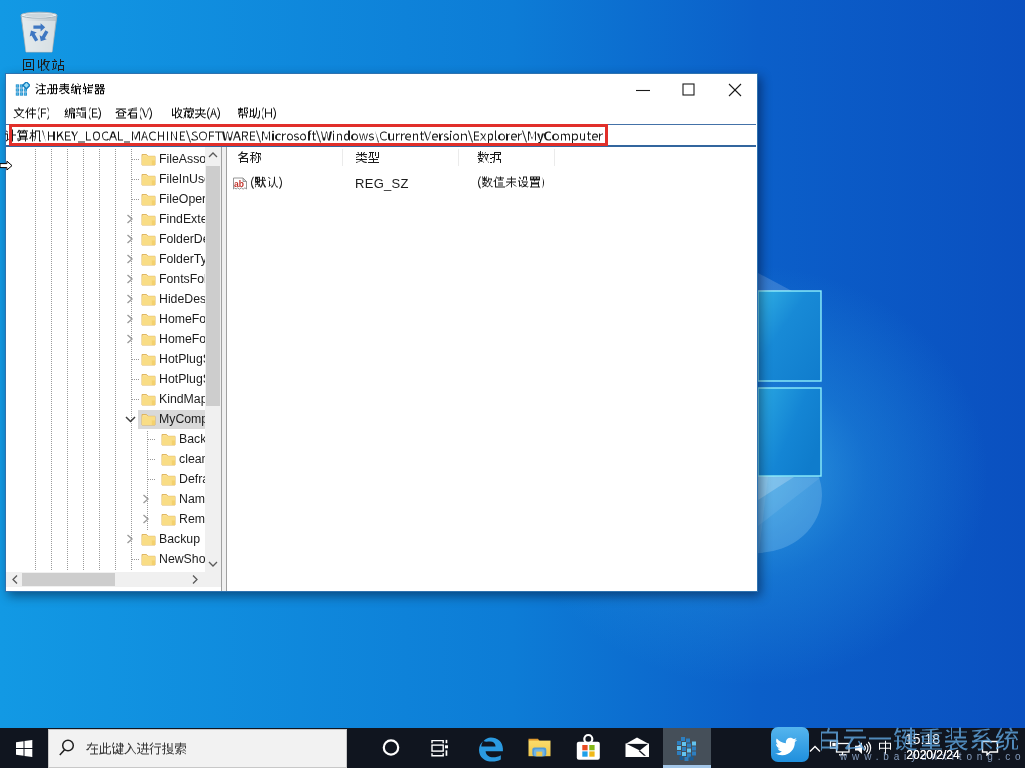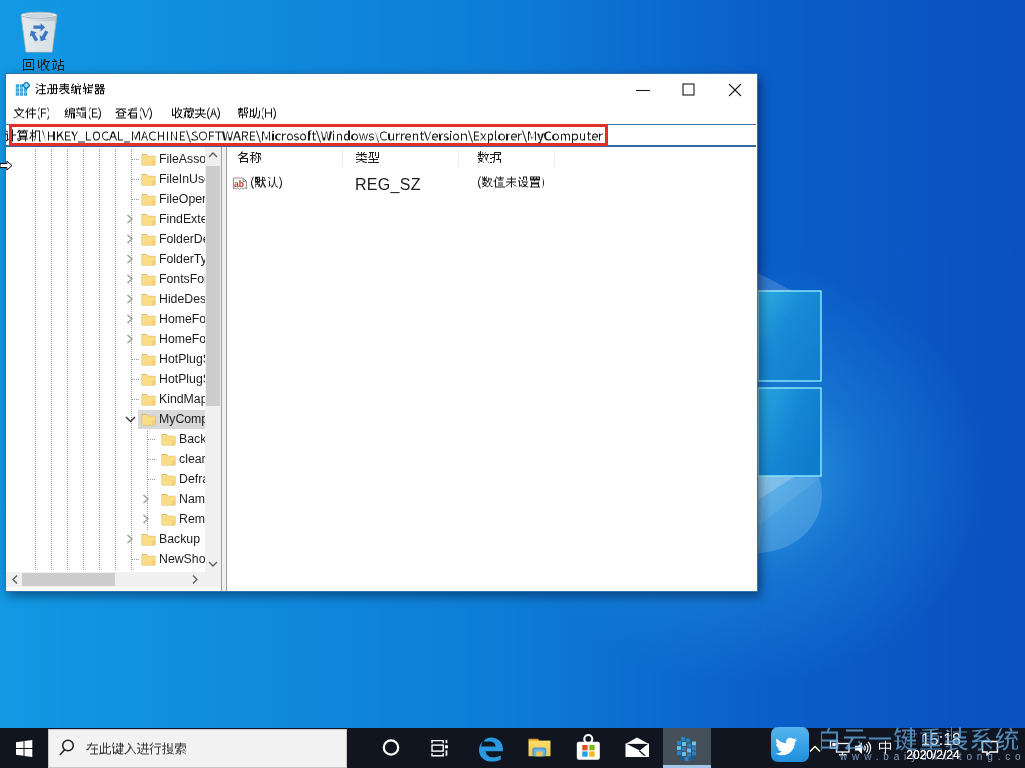--- a/index.html
+++ b/index.html
@@ -359,21 +359,21 @@
     <path transform="translate(0,11.0)" d="M6 -10C5 -10 5 -9 5 -9L5 -8C6 -9 6 -9 6 -10ZM1 -10C1 -9 2 -9 2 -8L3 -9C2 -9 2 -10 2 -10ZM5 -3C5 -3 4 -2 4 -2C3 -2 3 -2 3 -2C3 -3 3 -3 3 -3ZM1 -2C2 -2 3 -1 3 -1C2 -0 2 -0 1 0C1 0 1 1 1 1C2 1 3 0 4 -1C4 -0 5 -0 5 0L6 -1C5 -1 5 -1 5 -1C5 -2 6 -3 6 -4L6 -4L6 -4H3L4 -5L3 -5C3 -5 3 -4 3 -4H1V-3H2C2 -3 2 -2 1 -2ZM3 -11V-8H1V-7H3C2 -7 1 -6 0 -5C1 -5 1 -5 1 -5C2 -5 3 -6 3 -7V-5H4V-7C5 -6 5 -6 6 -5L6 -6C6 -6 5 -7 4 -7H7V-8H4V-11ZM8 -10C8 -8 7 -6 6 -5C6 -5 7 -4 7 -4C7 -5 7 -5 8 -6C8 -5 8 -3 9 -2C8 -1 7 -0 6 0C6 0 6 1 6 1C7 0 8 -1 9 -2C10 -1 11 0 12 1C12 1 12 0 12 0C11 -0 10 -1 10 -2C10 -4 11 -5 11 -7H12V-8H8C8 -9 9 -10 9 -10ZM10 -7C10 -6 10 -5 9 -3C9 -5 8 -6 8 -7Z M19 -3V1H19V0H23V1H24V-3H22V-5H24V-5H22V-7H24V-10H17V-6C17 -4 17 -1 16 0C16 1 17 1 17 1C18 -1 18 -3 18 -5H21V-3ZM18 -9H23V-8H18ZM18 -7H21V-5H18L18 -6ZM19 -0V-2H23V-0ZM15 -10V-8H13V-7H15V-4C14 -4 13 -4 13 -4L13 -3L15 -3V-0C15 0 15 0 14 0C14 0 14 0 13 0C13 0 13 1 13 1C14 1 15 1 15 1C15 1 15 0 15 -0V-4L17 -4L17 -5L15 -5V-7H17V-8H15V-10Z" fill="#1c1c1c"></path>
   </svg>
 <svg class="abs" style="left:232px;top:177px" width="16" height="14">
 <path d="M1.5,1 h9.5 l3.5,3.5 v7.5 l-1.6,-1.2 l-1.8,1.4 l-1.8,-1.4 l-1.8,1.4 l-1.8,-1.4 l-1.6,1.2 l-1.4,-1 l-1.2,1 Z" fill="#ffffff" stroke="#8a8a8a" stroke-width="0.9"></path>
 <path d="M11,1 l3.5,3.5 h-3.5 Z" fill="#d8d8d8" stroke="#8a8a8a" stroke-width="0.8"></path>
 <text x="2" y="10" font-family="Liberation Sans" font-size="8.5" font-weight="bold" fill="#c03028">ab</text>
 </svg>
 <svg style="position:absolute;left:250px;top:176px;overflow:visible" width="34" height="15">
     <path transform="translate(0,10.7)" d="M3 2 4 2C3 0 2 -2 2 -4C2 -6 3 -8 4 -10L3 -10C2 -8 1 -6 1 -4C1 -1 2 1 3 2Z M13 -9C14 -9 14 -8 15 -7L15 -8C15 -8 15 -9 14 -10ZM6 -9C6 -8 6 -7 7 -7L7 -7C7 -7 7 -8 7 -9ZM7 -1C7 -1 7 0 7 1L7 1C7 0 7 -1 7 -2ZM8 -1C8 -1 8 -0 8 0L9 0C9 -0 9 -1 8 -2ZM9 -2C9 -1 9 -0 10 0L10 -0C10 -1 10 -1 10 -2ZM6 -2C5 -1 5 -0 5 0L5 1C6 0 6 -1 6 -1ZM9 -9C9 -8 8 -7 8 -7L9 -7C9 -7 9 -8 9 -8ZM12 -10V-7L12 -7H10V-6H12C12 -4 12 -2 10 0C10 1 11 1 11 1C12 -1 13 -2 13 -4C13 -2 14 -0 15 1C16 1 16 0 16 0C15 -1 14 -3 13 -6H16V-7H13L13 -7V-10ZM6 -9H7V-6H6ZM8 -9H9V-6H8ZM5 -5V-4H7V-3L5 -3L5 -2C6 -2 8 -2 10 -2L10 -3L8 -3V-4H10V-5H8V-5H10V-10H5V-5H7V-5Z M18 -9C19 -9 19 -8 20 -8L21 -8C20 -9 19 -9 19 -10ZM24 -10C24 -6 24 -2 21 0C21 0 21 1 22 1C23 -0 24 -2 24 -4C25 -2 26 -0 27 1C28 1 28 0 28 0C25 -1 25 -5 25 -6C25 -8 25 -9 25 -10ZM17 -6V-6H19V-1C19 -1 19 -0 18 -0C18 -0 19 0 19 0C19 0 19 0 22 -2C22 -2 21 -2 21 -2L20 -1V-6Z M30 2C31 1 32 -1 32 -4C32 -6 31 -8 30 -10L29 -10C30 -8 31 -6 31 -4C31 -2 30 0 29 2Z" fill="#1c1c1c"></path>
   </svg>
-<div class="abs" style="left:355px;top:176px;font-size:16px;letter-spacing:0.3px;color:#1c1c1c">REG_SZ</div>
+<div class="abs" style="left:355px;top:176px;font-size:13px;letter-spacing:0.3px;color:#1c1c1c">REG_SZ</div>
 <svg style="position:absolute;left:477px;top:176px;overflow:visible" width="70" height="15">
     <path transform="translate(0,10.6)" d="M3 2 4 2C3 0 2 -2 2 -4C2 -6 3 -8 4 -10L3 -10C2 -8 1 -6 1 -4C1 -1 2 1 3 2Z M9 -10C9 -9 9 -9 8 -8L9 -8C9 -8 10 -9 10 -10ZM5 -10C5 -9 6 -8 6 -8L7 -8C6 -9 6 -9 6 -10ZM9 -3C9 -2 8 -2 8 -2C7 -2 7 -2 6 -2C7 -2 7 -3 7 -3ZM5 -2C6 -2 7 -1 7 -1C6 -0 6 -0 5 0C5 0 5 1 5 1C6 1 7 0 8 -1C8 -0 9 -0 9 0L10 -1C9 -1 9 -1 9 -1C9 -2 10 -3 10 -4L10 -4L9 -4H7L8 -4L7 -5C7 -4 7 -4 7 -4H5V-3H6C6 -3 6 -2 5 -2ZM7 -10V-8H5V-7H7C6 -6 5 -6 5 -5C5 -5 5 -5 5 -5C6 -5 7 -6 7 -6V-5H8V-6C9 -6 9 -5 10 -5L10 -6C10 -6 9 -7 8 -7H10V-8H8V-10ZM12 -10C11 -8 11 -6 10 -5C10 -4 10 -4 11 -4C11 -4 11 -5 11 -6C12 -4 12 -3 12 -2C12 -1 11 -0 9 0C10 0 10 1 10 1C11 0 12 -0 13 -2C13 -1 14 0 15 1C15 1 16 0 16 0C15 -0 14 -1 13 -2C14 -4 14 -5 15 -7H15V-8H12C12 -8 12 -9 12 -10ZM14 -7C14 -6 13 -4 13 -3C12 -4 12 -6 12 -7Z M23 -10C23 -10 23 -9 23 -9H20V-8H23C23 -8 23 -7 23 -7H21V-0H19V1H28V-0H26V-7H24C24 -7 24 -8 24 -8H27V-9H24L24 -10ZM21 -0V-1H26V-0ZM21 -5H26V-4H21ZM21 -5V-6H26V-5ZM21 -3H26V-2H21ZM19 -10C19 -8 18 -6 16 -5C17 -5 17 -5 17 -4C17 -5 18 -5 18 -6V1H19V-7C19 -8 20 -9 20 -10Z M34 -10V-8H30V-7H34V-5H29V-4H33C32 -3 30 -1 28 -0C29 -0 29 0 29 0C31 -1 32 -2 34 -4V1H35V-4C36 -2 37 -1 39 0C39 0 39 -0 40 -0C38 -1 36 -3 35 -4H39V-5H35V-7H39V-8H35V-10Z M42 -9C42 -9 43 -8 43 -7L44 -8C44 -9 43 -9 42 -10ZM41 -6V-5H42V-1C42 -1 42 -0 42 -0C42 0 42 1 42 1C42 0 43 0 45 -1C45 -2 45 -2 44 -2L43 -1V-6ZM46 -10V-8C46 -7 46 -6 44 -6C44 -6 45 -5 45 -5C46 -6 47 -7 47 -8V-9H49V-7C49 -6 49 -6 50 -6C50 -6 51 -6 51 -6C51 -6 51 -6 51 -6C51 -6 51 -6 51 -6C51 -6 51 -6 51 -6C51 -6 50 -6 50 -6C50 -6 50 -7 50 -7V-10ZM50 -4C49 -3 49 -2 48 -2C47 -2 46 -3 46 -4ZM45 -5V-4H45L45 -4C46 -3 46 -2 47 -1C46 -0 45 -0 44 0C44 0 45 1 45 1C46 1 47 0 48 -0C49 0 50 1 51 1C51 1 51 0 52 0C50 -0 49 -0 49 -1C50 -2 50 -3 51 -5L50 -5L50 -5Z M60 -9H62V-8H60ZM57 -9H59V-8H57ZM54 -9H56V-8H54ZM54 -5V-0H53V1H63V-0H62V-5H58L58 -6H63V-7H58L58 -7H63V-10H53V-7H58L57 -7H53V-6H57L57 -5ZM55 -0V-1H61V-0ZM55 -3H61V-3H55ZM55 -4V-5H61V-4ZM55 -2H61V-1H55Z M65 2C66 1 67 -1 67 -4C67 -6 66 -8 65 -10L65 -10C66 -8 66 -6 66 -4C66 -2 66 0 65 2Z" fill="#1c1c1c"></path>
   </svg>
 <div class="abs" style="left:0;top:728px;width:1025px;height:40px;background:#10151f"></div>
 <svg class="abs" style="left:16px;top:740px" width="18" height="17">
 <g fill="#ffffff">
 <path d="M0,2.3 L7.5,1.2 V8 H0 Z"></path>
       <path d="M8.5,1.1 L16.3,0 V8 H8.5 Z"></path>
 <path d="M0,9 H7.5 V15.8 L0,14.7 Z"></path>
       <path d="M8.5,9 H16.3 V17 L8.5,15.9 Z"></path>
@@ -480,21 +480,21 @@
 <path d="M1,5.8 h3.2 L8,2.2 V14 L4.2,10.6 H1 Z" fill="#ffffff"></path>
 <g fill="none" stroke="#ffffff" stroke-width="1.2">
 <path d="M10.3,5.7 a3.6,3.6 0 0 1 0,4.8"></path>
 <path d="M12.3,3.8 a6.4,6.4 0 0 1 0,8.6"></path>
 <path d="M14.3,2 a9.2,9.2 0 0 1 0,12.2"></path>
 </g>
   </svg>
 <svg style="position:absolute;left:878px;top:740px;overflow:visible" width="16" height="18">
     <path transform="translate(0,12.8)" d="M7 -12V-10H1V-3H2V-4H7V1H8V-4H12V-3H13V-10H8V-12ZM2 -5V-9H7V-5ZM12 -5H8V-9H12Z" fill="#ffffff"></path>
   </svg>
-<div class="abs" style="left:905px;top:731px;width:56px;text-align:right;font-size:16px;color:#fff">15:18</div>
+<div class="abs" style="left:905px;top:731px;width:56px;text-align:left;font-size:14px;color:#fff">15:18</div>
 <div class="abs" style="left:902px;top:748px;width:62px;text-align:center;font-size:12px;color:#fff" id="dt">2020/2/24</div>
 <svg class="abs" style="left:981px;top:740px" width="20" height="16">
 <path d="M1.5,1.5 h15 v10.5 h-7.5 l-3,3 v-3 h-4.5 Z" fill="none" stroke="#ffffff" stroke-width="1.4"></path>
 </svg>
 <svg style="position:absolute;left:817px;top:726.8px;overflow:visible" width="205" height="31">
     <path transform="translate(0,21.6)" d="M11 -21C11 -20 10 -18 10 -17H4V2H5V0H19V2H21V-17H12C12 -18 13 -19 13 -20ZM5 -2V-7H19V-2ZM5 -9V-15H19V-9Z M29 -19V-17H46V-19ZM29 1C30 1 31 1 45 -1C45 0 46 1 46 2L48 1C47 -1 44 -5 42 -8L41 -7C42 -5 43 -4 44 -2L31 -1C33 -4 35 -7 37 -10H49V-12H27V-10H34C33 -7 31 -4 30 -3C29 -2 29 -1 28 -1C28 -0 29 1 29 1Z M52 -11V-9H74V-11Z M77 -8V-7H80V-2C80 -1 79 -0 79 0C79 1 80 1 80 2C80 1 81 1 85 -2C85 -2 84 -3 84 -3L82 -2V-7H85V-8H82V-12H84V-13H78C79 -14 80 -15 80 -16H84V-18H81C81 -19 81 -19 82 -20L80 -21C79 -18 78 -16 77 -14C77 -14 78 -13 78 -13L78 -13V-12H80V-8ZM90 -19V-17H93V-15H90V-14H93V-12H90V-11H93V-9H90V-7H93V-5H90V-4H93V-1H95V-4H99V-5H95V-7H99V-9H95V-11H98V-14H100V-15H98V-19H95V-21H93V-19ZM95 -14H97V-12H95ZM95 -15V-17H97V-15ZM85 -10C85 -10 85 -10 86 -10H88C88 -8 88 -7 87 -5C87 -6 86 -7 86 -8L85 -8C85 -6 86 -5 87 -3C86 -1 85 -0 83 1C84 1 84 2 84 2C86 1 87 -0 88 -2C90 1 93 2 96 2H99C99 1 100 0 100 0C99 0 97 0 96 0C93 0 90 -1 88 -3C89 -6 90 -8 90 -12L89 -12L89 -12H87C88 -14 89 -16 90 -19L89 -19L88 -19H85V-17H88C87 -15 86 -13 86 -13C85 -12 85 -11 84 -11C85 -11 85 -10 85 -10Z M105 -13V-6H113V-4H105V-2H113V-0H103V1H125V-0H115V-2H123V-4H115V-6H122V-13H115V-15H125V-16H115V-18C118 -18 120 -19 122 -19L121 -20C118 -20 111 -19 105 -19C105 -19 105 -18 105 -18C108 -18 110 -18 113 -18V-16H103V-15H113V-13ZM107 -9H113V-7H107ZM115 -9H121V-7H115ZM107 -12H113V-10H107ZM115 -12H121V-10H115Z M129 -18C130 -17 131 -16 132 -16L133 -17C132 -17 131 -19 130 -19ZM138 -9C138 -9 138 -8 139 -8H128V-6H137C135 -4 131 -3 128 -2C128 -2 129 -2 129 -1C130 -1 132 -2 133 -3V-1C133 0 133 0 132 1C132 1 133 2 133 2C133 2 134 2 141 0C141 -0 141 -1 141 -1L135 -0V-3C137 -4 138 -5 139 -6C141 -2 145 1 149 2C150 1 150 1 151 0C148 -0 146 -1 145 -2C146 -3 148 -4 149 -5L148 -6C147 -5 145 -4 143 -3C142 -4 142 -5 141 -6H150V-8H141C140 -8 140 -9 140 -10ZM142 -21V-17H136V-16H142V-12H137V-10H149V-12H144V-16H150V-17H144V-21ZM128 -12 129 -10 134 -13V-9H135V-21H134V-14C132 -13 129 -12 128 -12Z M159 -5C158 -4 156 -2 154 -1C155 -0 155 0 156 0C158 -1 160 -3 161 -5ZM168 -5C170 -3 173 -1 174 1L175 -1C174 -2 171 -4 169 -6ZM169 -11C169 -10 170 -10 171 -9L160 -8C164 -10 167 -12 171 -15L170 -16C168 -15 167 -14 166 -13L160 -13C161 -14 163 -16 165 -18C168 -18 171 -18 173 -19L172 -20C168 -19 161 -19 155 -18C155 -18 155 -17 155 -17C158 -17 160 -17 162 -17C161 -16 159 -14 158 -14C157 -13 157 -13 156 -13C157 -12 157 -11 157 -11C157 -11 158 -11 163 -12C161 -10 159 -9 158 -9C157 -8 156 -8 155 -8C155 -7 155 -6 156 -6C156 -6 157 -6 164 -7V-0C164 -0 164 -0 163 -0C163 -0 162 -0 160 -0C161 0 161 1 161 2C163 2 164 2 165 1C166 1 166 1 166 -0V-7L172 -7C173 -7 173 -6 174 -5L175 -6C174 -8 172 -10 170 -12Z M195 -9V-1C195 1 195 1 197 1C197 1 199 1 199 1C201 1 201 1 201 -3C201 -3 200 -3 200 -4C200 -1 200 -0 199 -0C199 -0 198 -0 197 -0C197 -0 197 -0 197 -1V-9ZM190 -9C190 -4 190 -1 186 0C186 1 186 1 187 2C191 0 192 -3 192 -9ZM179 -1 179 1C181 -0 184 -1 187 -2L187 -4C184 -3 181 -2 179 -1ZM192 -20C193 -19 193 -18 194 -17H188V-15H192C191 -14 189 -12 189 -11C188 -11 188 -10 187 -10C187 -10 188 -9 188 -9C189 -9 190 -9 199 -10C199 -9 199 -8 200 -8L201 -9C200 -10 199 -13 197 -14L196 -14C196 -13 197 -12 198 -11L191 -11C192 -12 193 -14 194 -15H201V-17H194L196 -18C195 -18 195 -20 194 -21ZM179 -10C180 -11 180 -11 183 -11C182 -10 181 -8 181 -8C180 -7 179 -6 179 -6C179 -6 179 -5 179 -4C180 -5 181 -5 187 -6C187 -7 187 -7 187 -8L182 -7C184 -9 186 -12 187 -15L186 -15C185 -15 185 -14 184 -13L181 -12C183 -15 184 -17 185 -20L184 -21C182 -18 181 -15 180 -14C180 -13 179 -12 179 -12C179 -12 179 -11 179 -10Z" fill="#5fa5de" fill-opacity="0.82"></path>
   </svg>
 <div class="abs" style="left:840px;top:750.8px;font-size:10px;letter-spacing:4.85px;color:#8aa2c4;opacity:0.95">www.baiyunxitong.com</div>
 <div class="abs" style="left:902px;top:748px;width:62px;text-align:center;font-size:12px;color:#fff">2020/2/24</div>
 <svg class="abs" style="left:0;top:158px" width="14" height="15">

